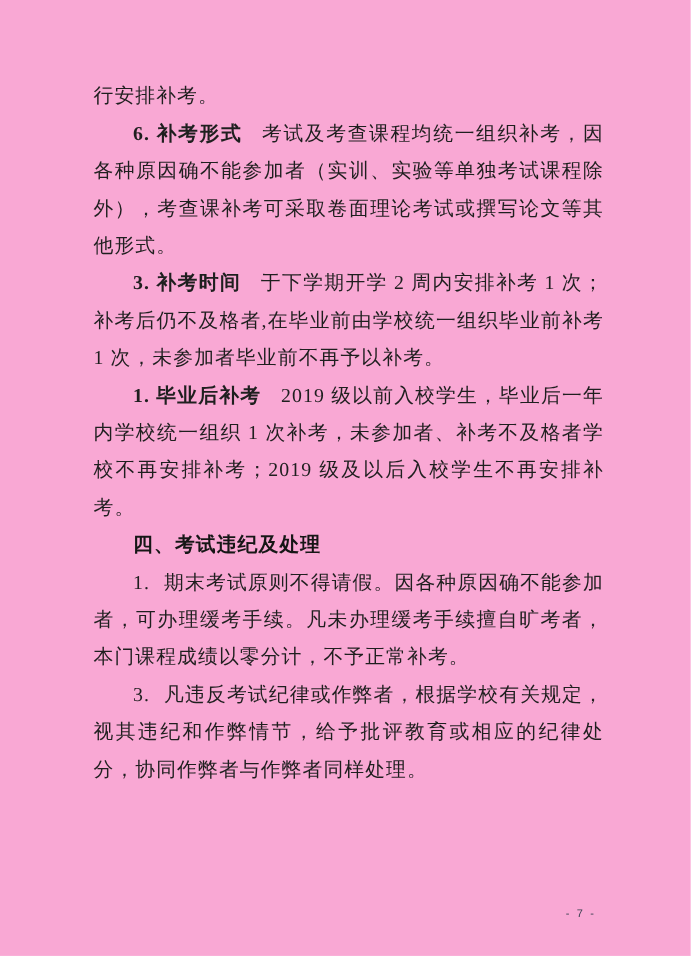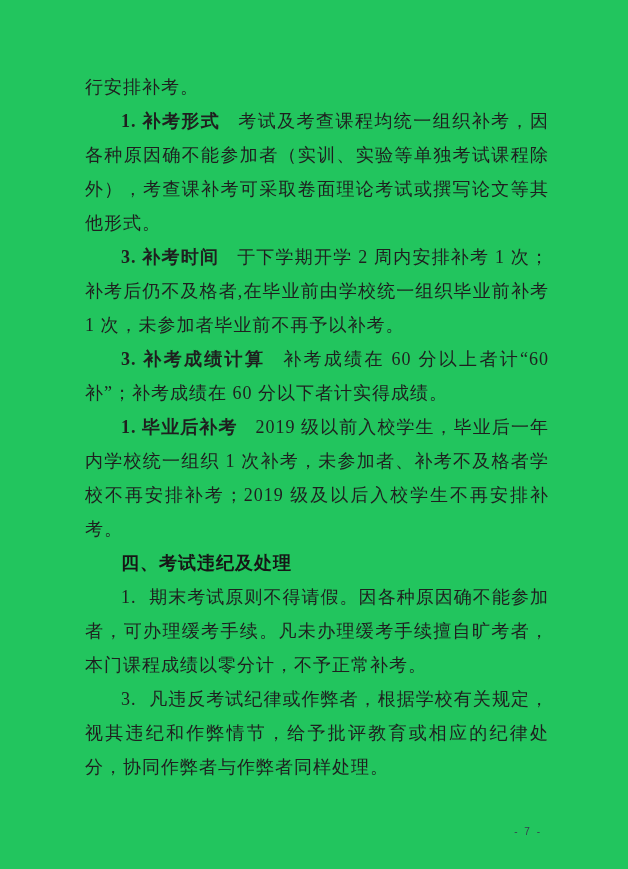--- a/index.html
+++ b/index.html
@@ -4,21 +4,21 @@
 <style>
   html, body {
     margin: 0;
     padding: 0;
     background: #ffffff;
   }
   .page {
     position: relative;
     width: 628px;
     height: 869px;
-    background: #22c55e;
+    background: #f9a8d4;
     overflow: hidden;
     font-family: "Liberation Serif", "DejaVu Serif", serif;
   }
   .doc-body {
     position: absolute;
     left: 85px;
     top: 70px;
     width: 464px;
   }
   .para {
@@ -59,25 +59,24 @@
 </style>
 </head>
 <body>
 
 <div class="page">
   <div class="doc-body">
 
     <p class="para no-indent"><span>行安排补考。</span></p>
 
 
-    <p class="para"><span class="lead">1. 补考形式</span><span>考试及考查课程均统一组织补考，因各种原因确不能参加者（实训、实验等单独考试课程除外），考查课补考可采取卷面理论考试或撰写论文等其他形式。</span></p>
+    <p class="para"><span class="lead">6. 补考形式</span><span>考试及考查课程均统一组织补考，因各种原因确不能参加者（实训、实验等单独考试课程除外），考查课补考可采取卷面理论考试或撰写论文等其他形式。</span></p>
 
     <p class="para"><span class="lead">3. 补考时间</span><span>于下学期开学 2 周内安排补考 1 次；补考后仍不及格者,在毕业前由学校统一组织毕业前补考 1 次，未参加者毕业前不再予以补考。</span></p>
 
-    <p class="para"><span class="lead">3. 补考成绩计算</span><span>补考成绩在 60 分以上者计“60 补”；补考成绩在 60 分以下者计实得成绩。</span></p>
 
     <p class="para"><span class="lead">1. 毕业后补考</span><span>2019 级以前入校学生，毕业后一年内学校统一组织 1 次补考，未参加者、补考不及格者学校不再安排补考；2019 级及以后入校学生不再安排补考。</span></p>
 
     <p class="para heading-hei"><span>四、考试违纪及处理</span></p>
 
     <p class="para"><span class="num">1.</span><span>期末考试原则不得请假。因各种原因确不能参加者，可办理缓考手续。凡未办理缓考手续擅自旷考者，本门课程成绩以零分计，不予正常补考。</span></p>
 
 
     <p class="para"><span class="num">3.</span><span>凡违反考试纪律或作弊者，根据学校有关规定，视其违纪和作弊情节，给予批评教育或相应的纪律处分，协同作弊者与作弊者同样处理。</span></p>
 

